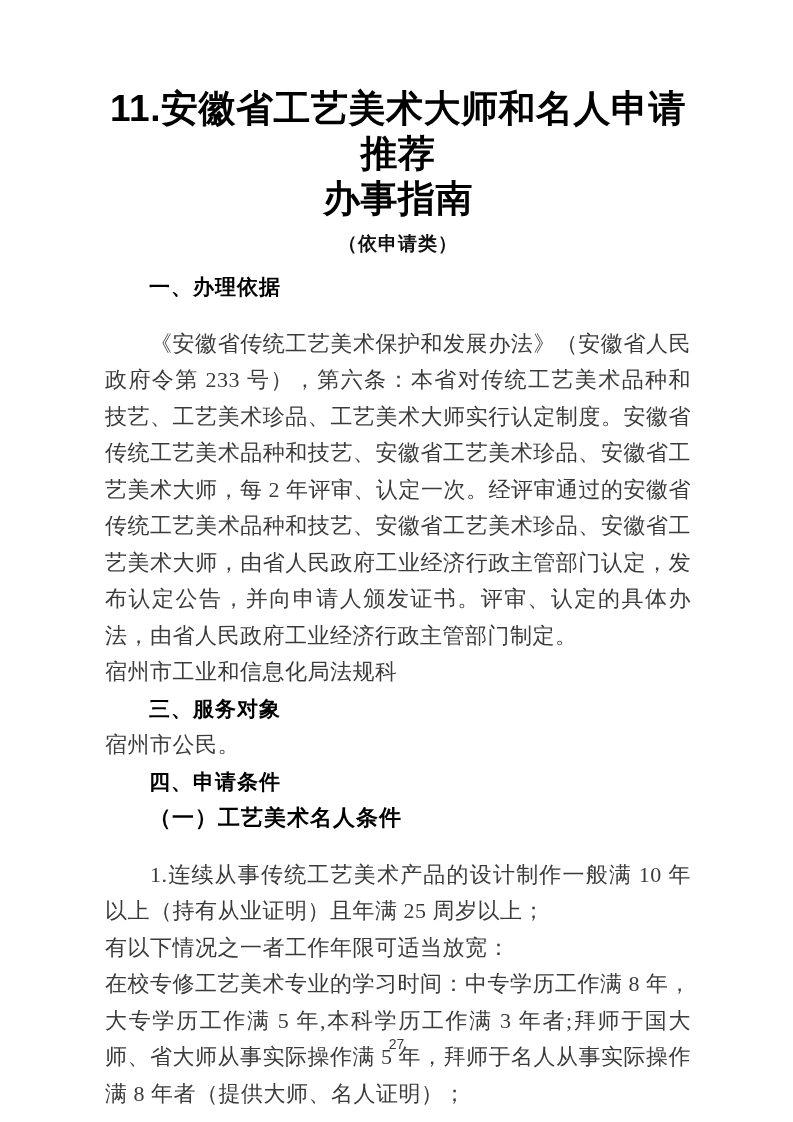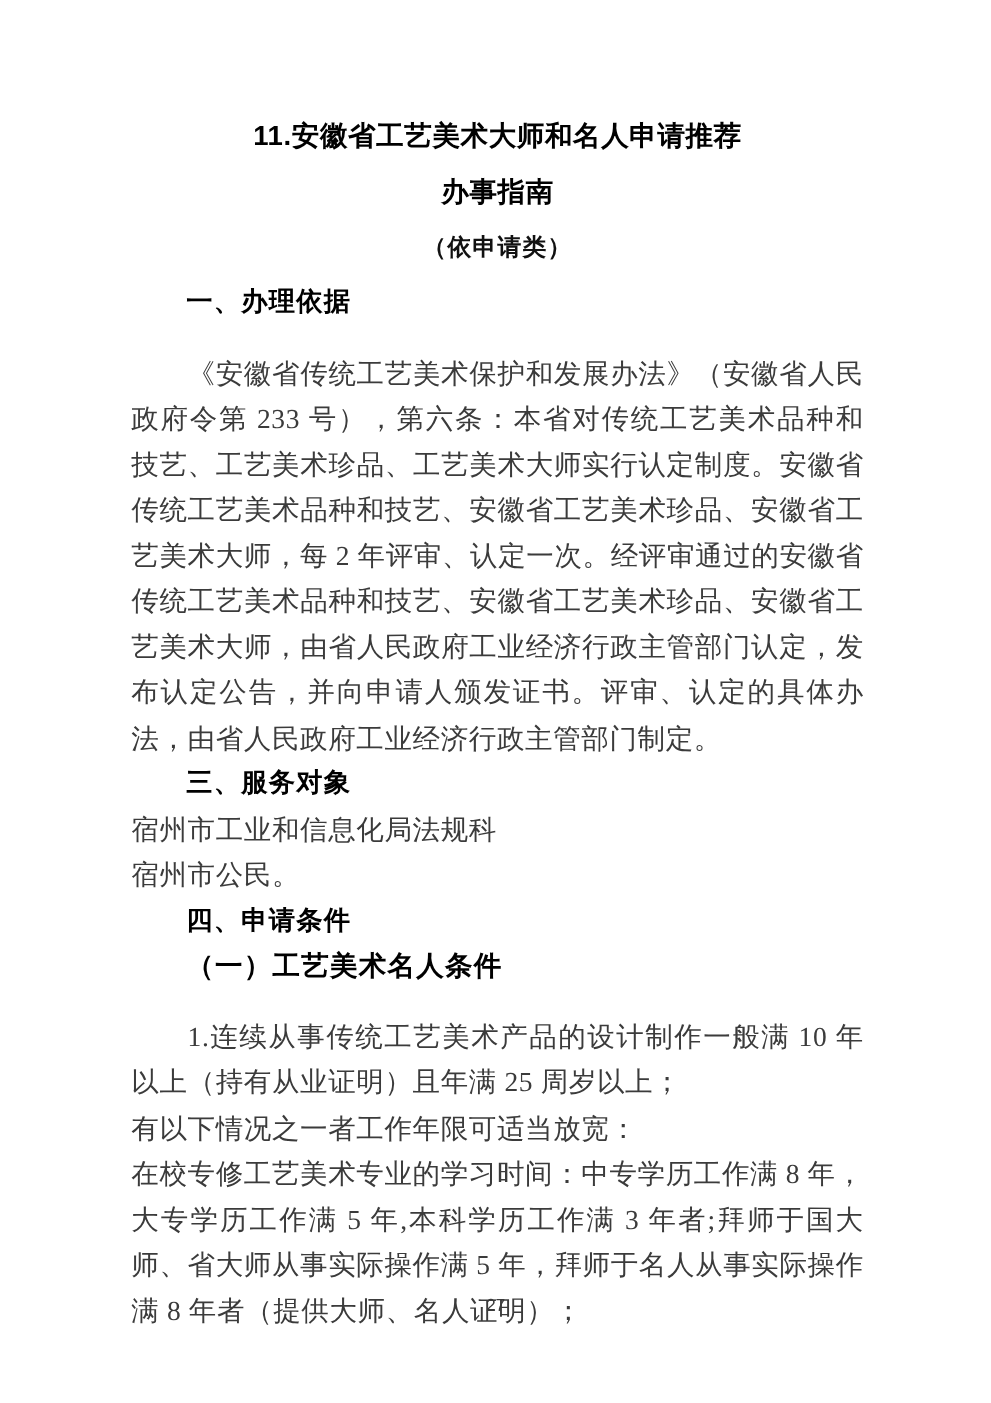--- a/index.html
+++ b/index.html
@@ -14,21 +14,21 @@
     background: #ffffff;
     overflow: hidden;
     font-family: "Liberation Serif", serif;
   }
   .content {
     padding: 86px 102px 0 105px;
   }
   .doc-title {
     font-family: "Liberation Sans", sans-serif;
     font-weight: 700;
-    font-size: 22px;
+    font-size: 37px;
     line-height: 45px;
     text-align: center;
     color: #000000;
     letter-spacing: 0.5px;
   }
   .doc-subtitle {
     font-family: "Liberation Sans", sans-serif;
     font-weight: 700;
     font-size: 19px;
     line-height: 27px;
@@ -93,22 +93,22 @@
     <div class="doc-title">
       <div>11.安徽省工艺美术大师和名人申请推荐</div>
       <div>办事指南</div>
     </div>
 
     <div class="doc-subtitle">（依申请类）</div>
 
     <div class="blocks">
       <div class="blk heading">一、办理依据</div>
       <div class="blk para indent">《安徽省传统工艺美术保护和发展办法》（安徽省人民政府令第 233 号），第六条：本省对传统工艺美术品种和技艺、工艺美术珍品、工艺美术大师实行认定制度。安徽省传统工艺美术品种和技艺、安徽省工艺美术珍品、安徽省工艺美术大师，每 2 年评审、认定一次。经评审通过的安徽省传统工艺美术品种和技艺、安徽省工艺美术珍品、安徽省工艺美术大师，由省人民政府工业经济行政主管部门认定，发布认定公告，并向申请人颁发证书。评审、认定的具体办法，由省人民政府工业经济行政主管部门制定。</div>
+      <div class="blk para">宿州市工业和信息化局法规科</div>
       <div class="blk heading">三、服务对象</div>
-      <div class="blk para">宿州市工业和信息化局法规科</div>
       <div class="blk para">宿州市公民。</div>
       <div class="blk heading">四、申请条件</div>
       <div class="blk subheading">（一）工艺美术名人条件</div>
       <div class="blk para indent">1.连续从事传统工艺美术产品的设计制作一般满 10 年以上（持有从业证明）且年满 25 周岁以上；</div>
       <div class="blk para">有以下情况之一者工作年限可适当放宽：</div>
       <div class="blk para">在校专修工艺美术专业的学习时间：中专学历工作满 8 年，大专学历工作满 5 年,本科学历工作满 3 年者;拜师于国大师、省大师从事实际操作满 5 年，拜师于名人从事实际操作满 8 年者（提供大师、名人证明）；</div>
     </div>
 
   </div>
 

